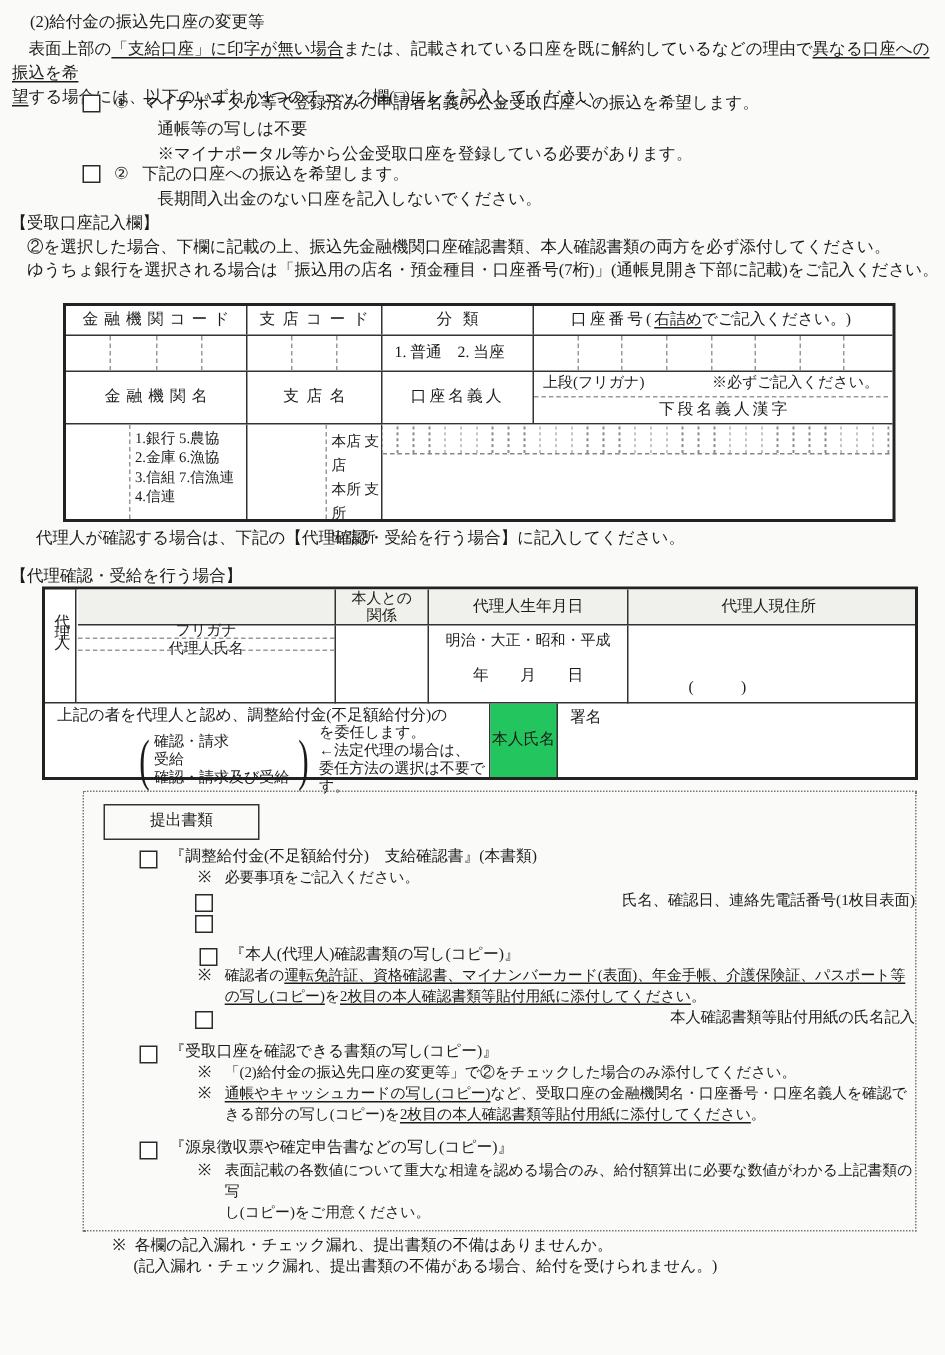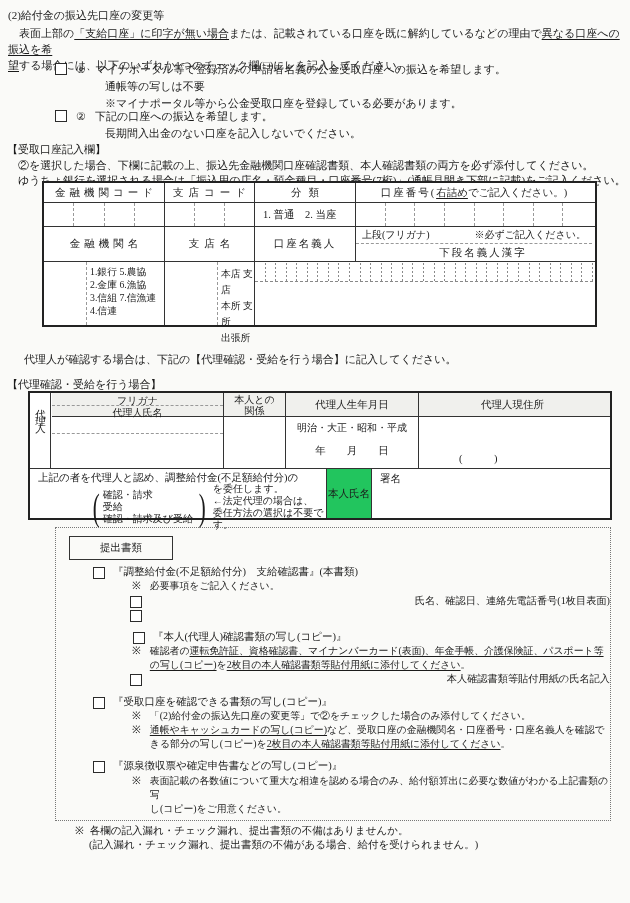--- a/index.html
+++ b/index.html
@@ -10,21 +10,21 @@
     font-size:11px;line-height:16px;
     -webkit-font-smoothing:antialiased;
   }
   .abs{position:absolute;}
   .u{text-decoration:underline;text-underline-offset:2px;}
   .line{display:block;}
   .row{display:flex;align-items:flex-start;gap:9px;}
   .cbx{width:10px;height:10px;border:1px solid #2b2b2b;background:#fff;display:inline-block;flex:none;margin-top:2px;}
 
   
-  .atable{left:42px;top:181px;width:551px;border:2px solid #222;background:#fff;}
+  .atable{left:42px;top:202px;width:551px;border:2px solid #222;background:#fff;}
   .trow{display:flex;border-bottom:1px solid #333;}
   .trow:last-child{border-bottom:none;}
   .c1{width:121px;}.c2{width:90px;}.c3{width:101px;}.c4{width:236px;}
   .cell{border-right:1px solid #333;box-sizing:border-box;}
   .cell:last-child{border-right:none;}
   .hcell{display:flex;align-items:center;justify-content:center;font-size:10.5px;}
   .r1{height:19px;}
   .r2{height:23px;}
   .r3{height:34px;}
   .r4{height:63px;}
@@ -58,21 +58,21 @@
   .plabel{position:absolute;left:0;top:0;bottom:0;width:21px;border-right:1px solid #333;
     writing-mode:vertical-rl;text-orientation:upright;letter-spacing:7px;
     display:flex;align-items:center;padding-top:8px;box-sizing:border-box;}
   .prow{display:flex;margin-left:22px;}
   .phead{height:23px;border-bottom:1px solid #333;background:#f0f0ed;}
   .pbody{height:52px;}
   .pc1{width:172px;}.pc2{width:62px;}.pc3{width:133px;}.pc4{width:187px;}
   .pcell{border-right:1px solid #333;box-sizing:border-box;}
   .pcell:last-child{border-right:none;}
   .furih{display:flex;flex-direction:column;text-align:center;font-size:10px;line-height:11px;}
-  .furih .t{border-bottom:1px dashed #999;padding-top:2px;height:10px;}
+  .furih .t{border-bottom:1px dashed #999;padding-top:2px;height:10px;margin-top:20px;}
   .furih .b{padding-top:1px;}
   .relh{text-align:center;font-size:10px;line-height:11px;padding-top:1px;}
   .cent{display:flex;align-items:center;justify-content:center;}
   .fline{height:16px;border-bottom:1px dashed #999;}
   .birth{text-align:center;font-size:10px;padding-top:4px;line-height:13px;}
   .birth .ymd{margin-top:10px;font-size:10.5px;}
   .addr{display:flex;flex-direction:column;justify-content:flex-end;padding:0 6px 2px 6px;box-sizing:border-box;}
   .phone{display:flex;font-size:10.5px;}
   .phone .pp{margin-left:34px;}
   .pfoot{display:flex;height:49px;}
@@ -91,21 +91,21 @@
   .ditem{display:flex;gap:8px;margin-left:37px;margin-top:5px;align-items:flex-start;}
   .dnote{display:flex;gap:9px;margin-left:76px;align-items:flex-start;}
   .dnote .txt{width:462px;font-size:9.9px;}
   .dsub{display:flex;gap:8px;margin-left:74px;align-items:flex-start;font-size:10.2px;justify-content:space-between;}
   .dwarn{display:flex;gap:6px;margin-left:19px;margin-top:8px;}
   .dwarn2{margin-left:33px;}
 </style>
 </head>
 <body>
 
-<div class="abs" style="left:8px;top:7px;">(2)給付金の振込先口座の変更等</div>
+<div class="abs" style="left:20px;top:7px;">(2)給付金の振込先口座の変更等</div>
 
 <div class="abs" style="left:8px;top:25px;width:614px;">
   <span class="line"><span>　表面上部の</span><span class="u">「支給口座」に印字が無い場合</span><span>または、記載されている口座を既に解約しているなどの理由で</span><span class="u">異なる口座への振込を希</span></span>
   <span class="line"><span class="u">望</span><span>する場合には、以下のいずれか1つのチェック欄(□)にレを記入してください。</span></span>
 </div>
 
 <div class="abs row" style="left:55px;top:61px;">
   <span class="cbx"></span>
   <span>①</span>
   <span>マイナポータル等で登録済みの申請者名義の公金受取口座への振込を希望します。</span>

